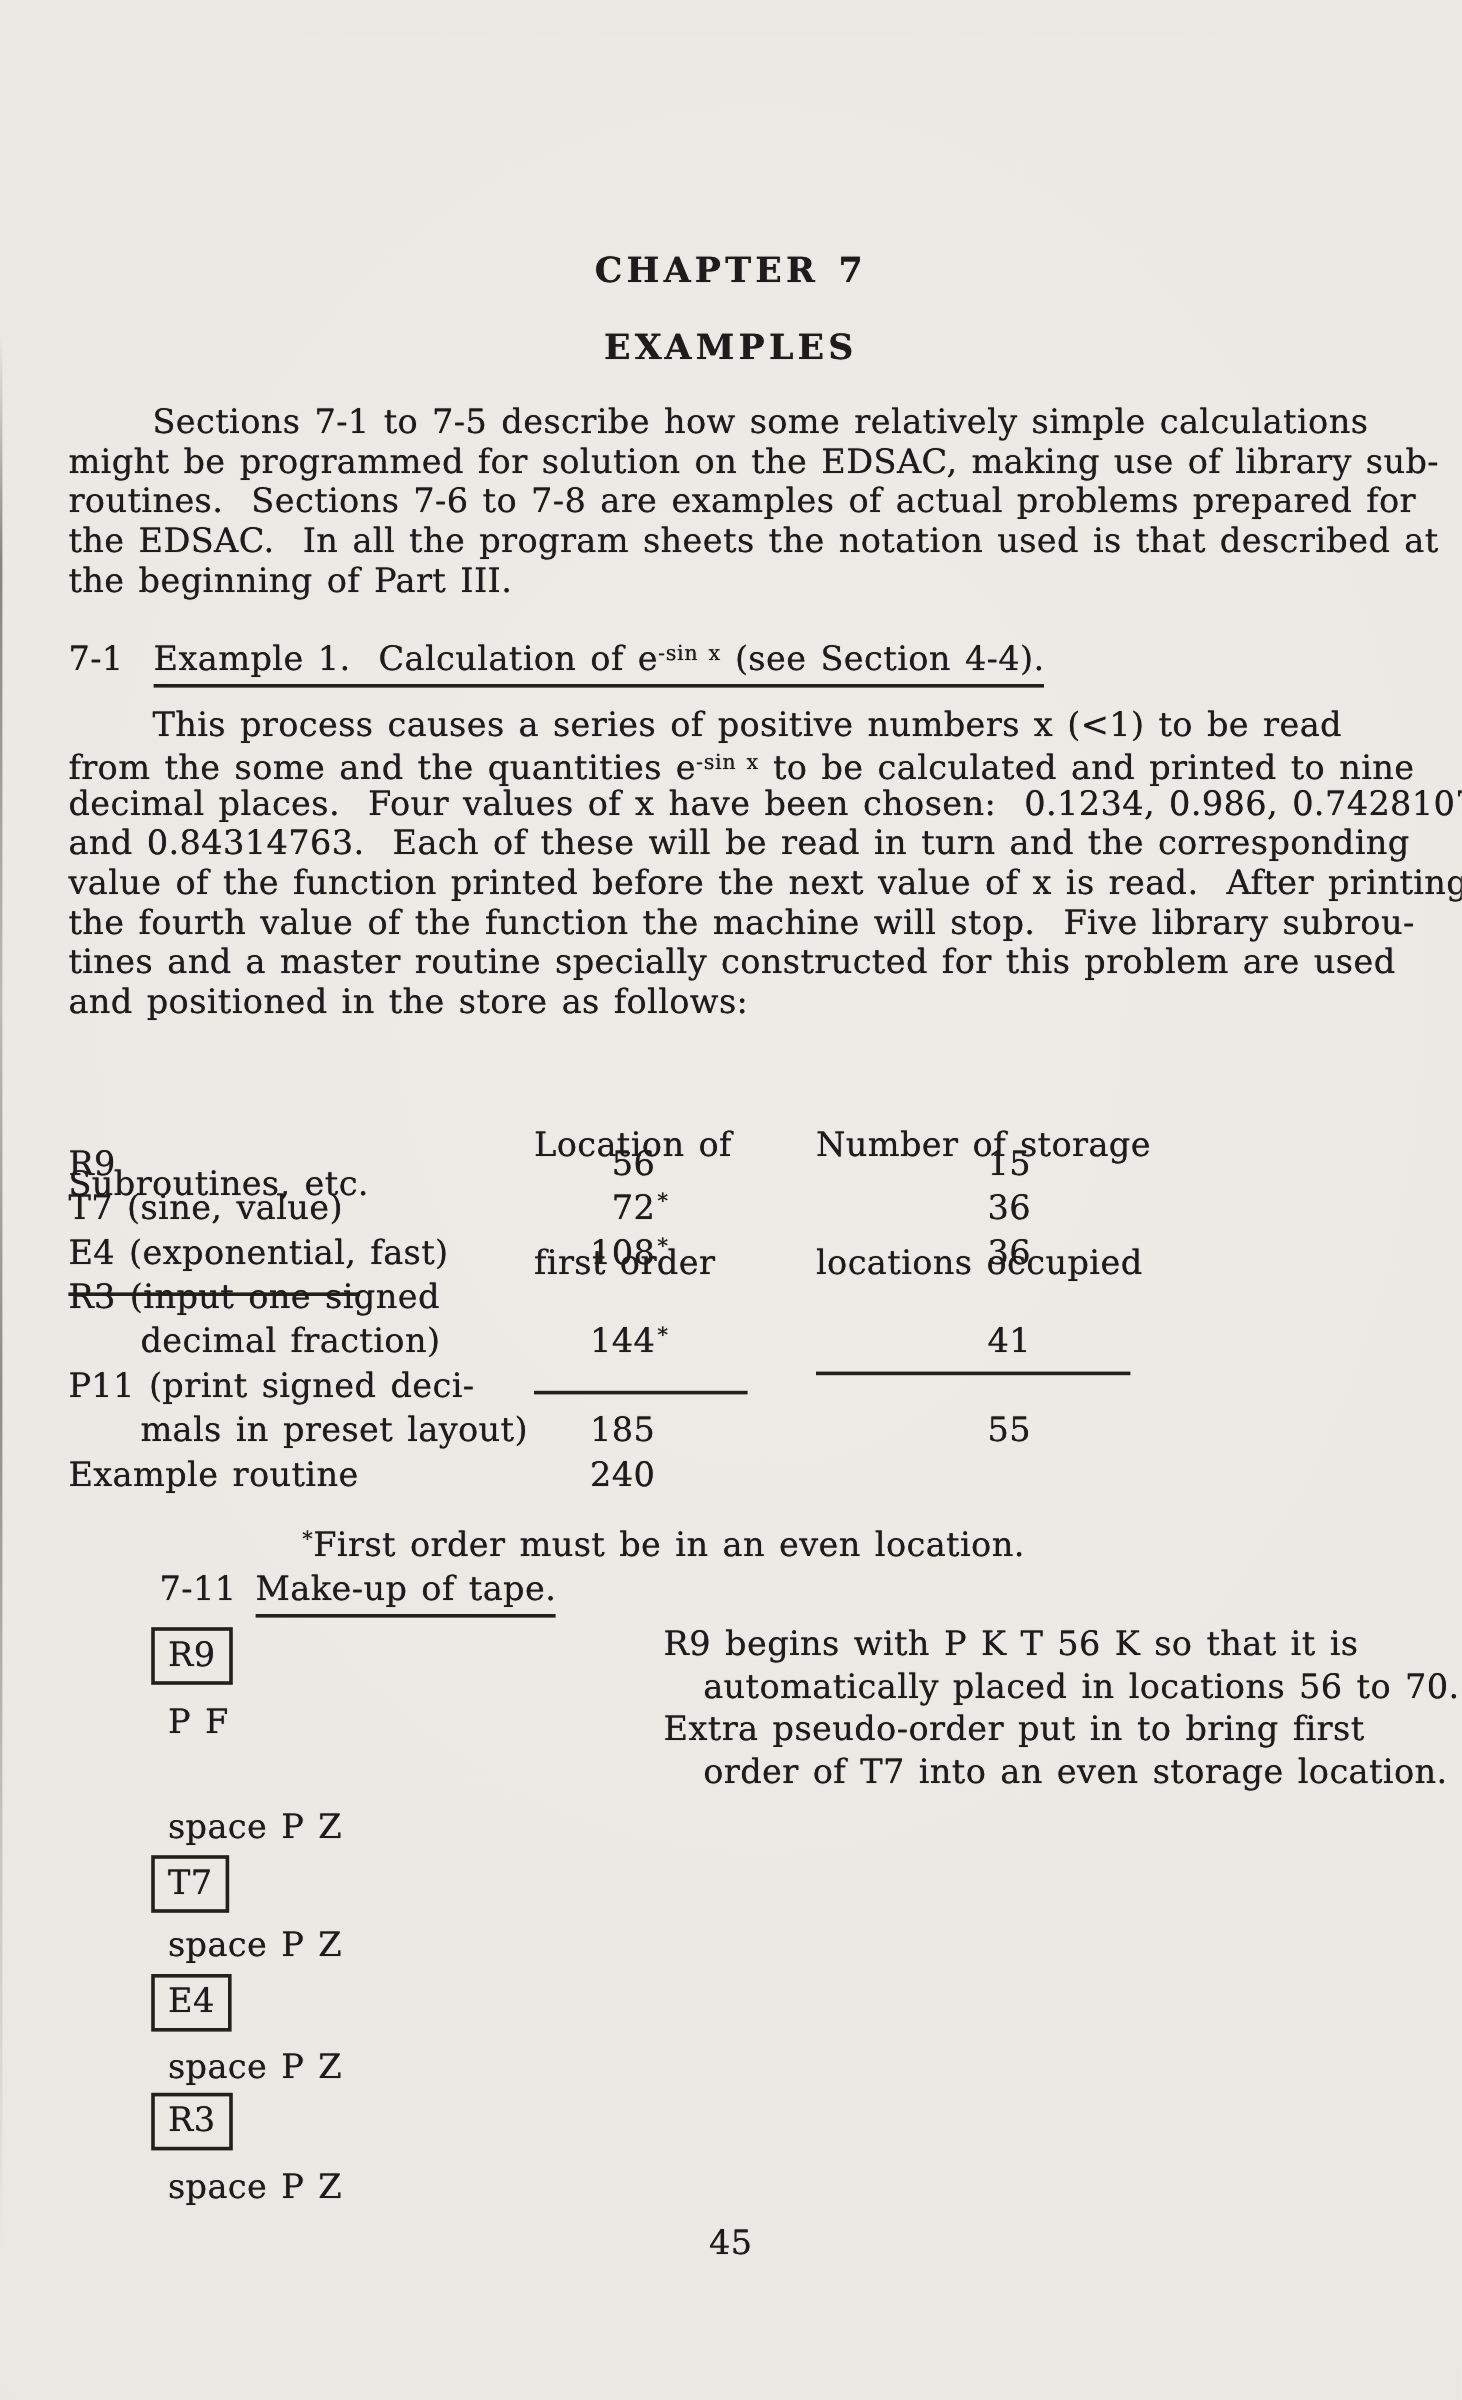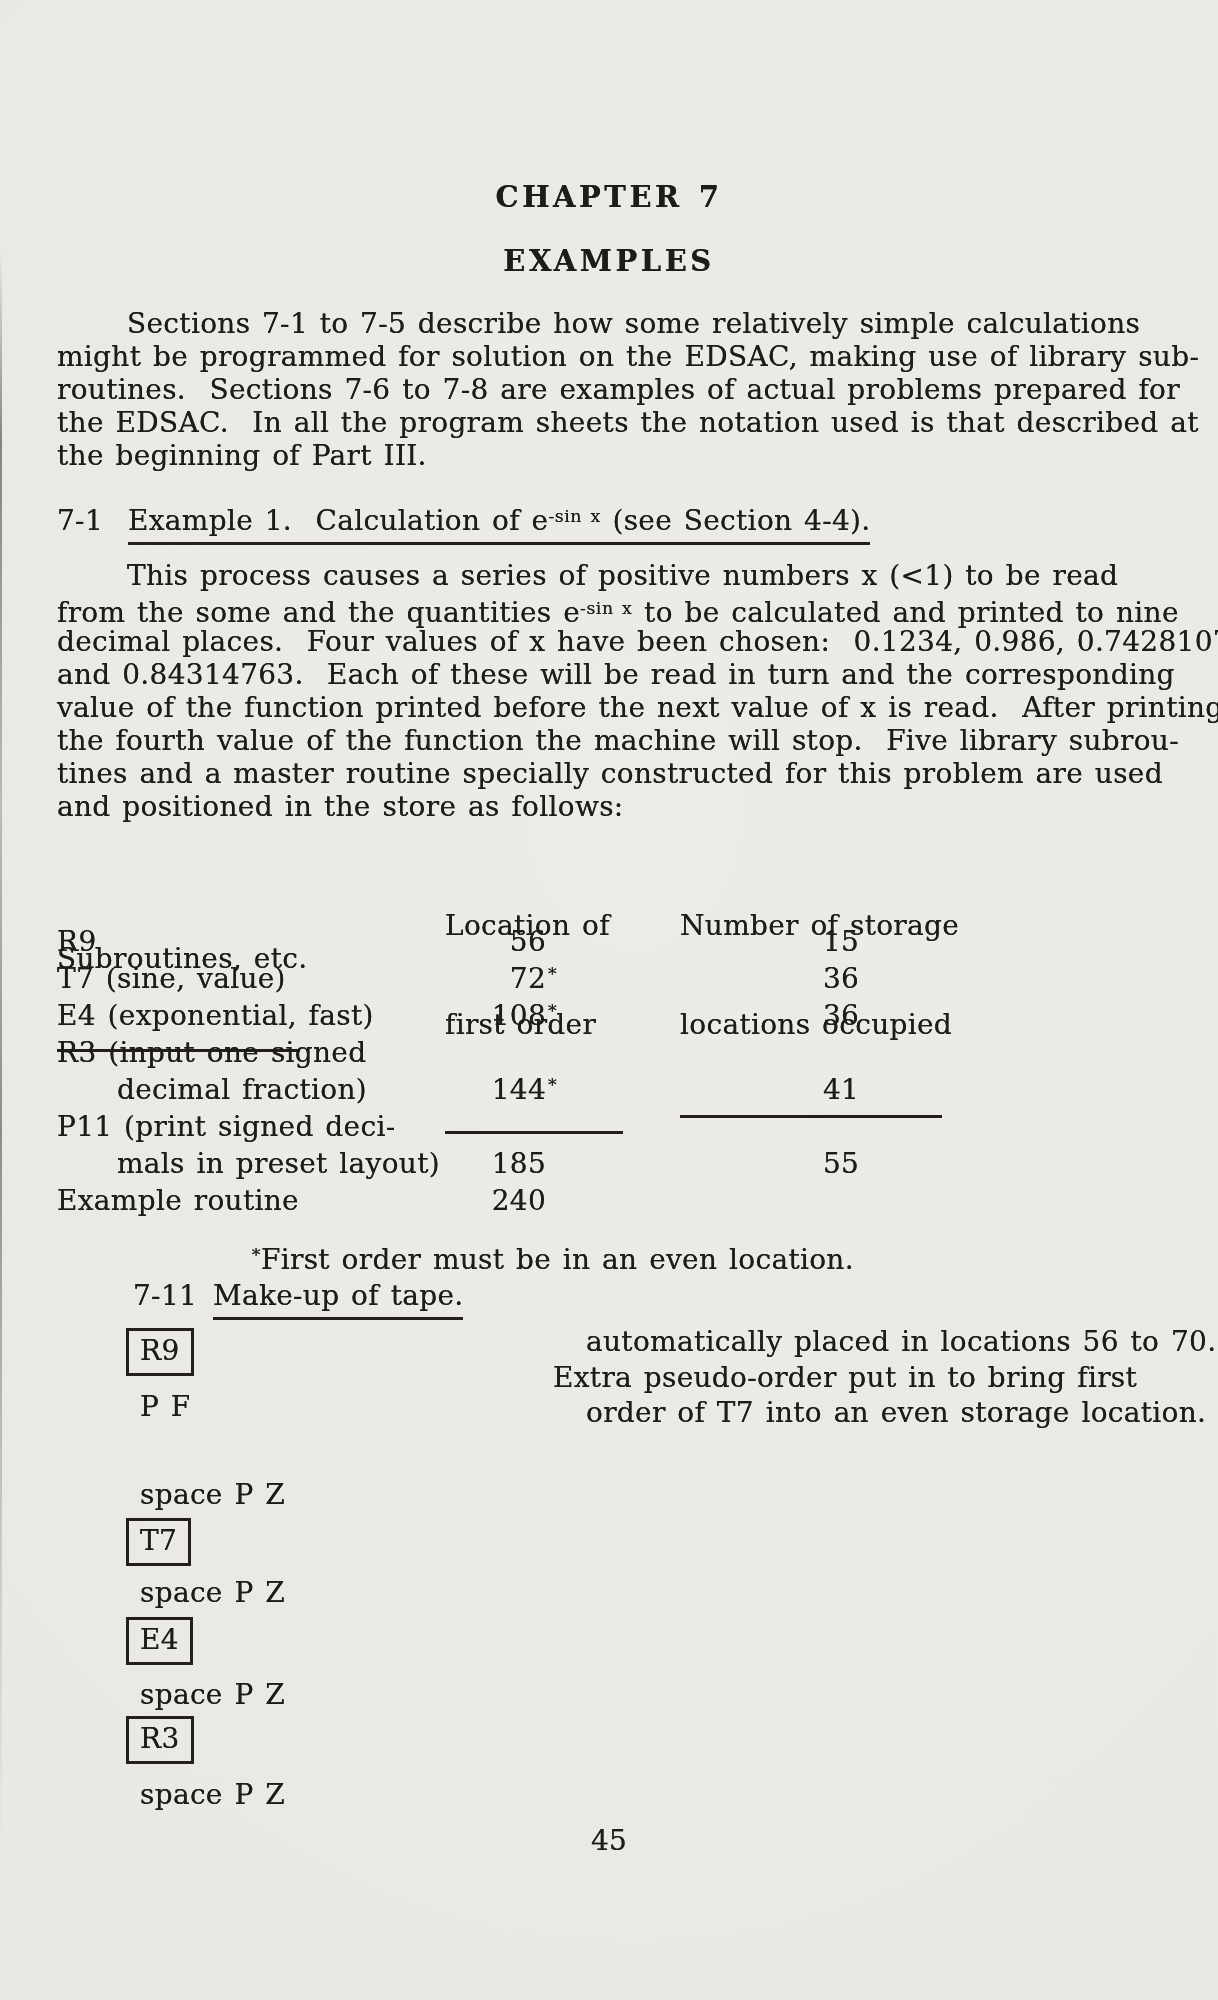--- a/index.html
+++ b/index.html
@@ -4,21 +4,21 @@
 <style>
   html,body{margin:0;padding:0;}
   body{
     width:1218px;height:2000px;position:relative;overflow:hidden;
     font-family:"DejaVu Serif","Liberation Serif",serif;
     color:#1d1c1a;
     background:radial-gradient(130% 105% at 50% 42%, #edecd e 0%, #e9e8e3 55%, #e2e1dc 100%);
     background-color:#e9e8e3;
   }
   .page{position:absolute;inset:0;
-    background:radial-gradient(135% 110% at 52% 40%, #ecebe6 0%, #e9e8e3 60%, #e3e2dc 100%);}
+    background:radial-gradient(135% 110% at 52% 40%, #ecebe6 0%, #e9e8e3 60%, #e3e2dc 100%);margin-top:28px;}
   
   .scan-edge{position:absolute;left:0;top:250px;width:2px;height:1600px;
     background:linear-gradient(to bottom, rgba(50,48,45,0) 0%, rgba(50,48,45,.55) 12%, rgba(50,48,45,.25) 35%, rgba(50,48,45,.5) 55%, rgba(50,48,45,.2) 78%, rgba(50,48,45,0) 100%);}
   .txt{white-space:pre;letter-spacing:.3px;word-spacing:2.5px;font-size:28px;
     text-shadow:0 0 .6px rgba(29,28,26,.85);}
   .center{left:0;width:1218px;text-align:center;}
   .abs{position:absolute;}
   .heading{font-weight:bold;letter-spacing:3.5px;font-size:29px;}
   .sup{font-size:.62em;vertical-align:.48em;letter-spacing:.5px;}
   .uline{border-bottom:3px solid #222019;padding-bottom:5px;}
@@ -173,19 +173,20 @@
       <div class="txt tape-text">space P Z</div>
       <div class="txt tape-box">T7</div>
       <div class="txt tape-text">space P Z</div>
       <div class="txt tape-box">E4</div>
       <div class="txt tape-text">space P Z</div>
       <div class="txt tape-box">R3</div>
       <div class="txt tape-text">space P Z</div>
     </div>
 
   <div class="tape-notes">
+      <div class="txt note-line">R9 begins with P K T 56 K so that it is</div>
       <div class="txt note-line indent">automatically placed in locations 56 to 70.</div>
       <div class="txt note-line">Extra pseudo-order put in to bring first</div>
       <div class="txt note-line indent">order of T7 into an even storage location.</div>
     </div>
 
   <div class="abs txt center" style="top:1824px;">45</div>
 </div>
 
 </body></html>

